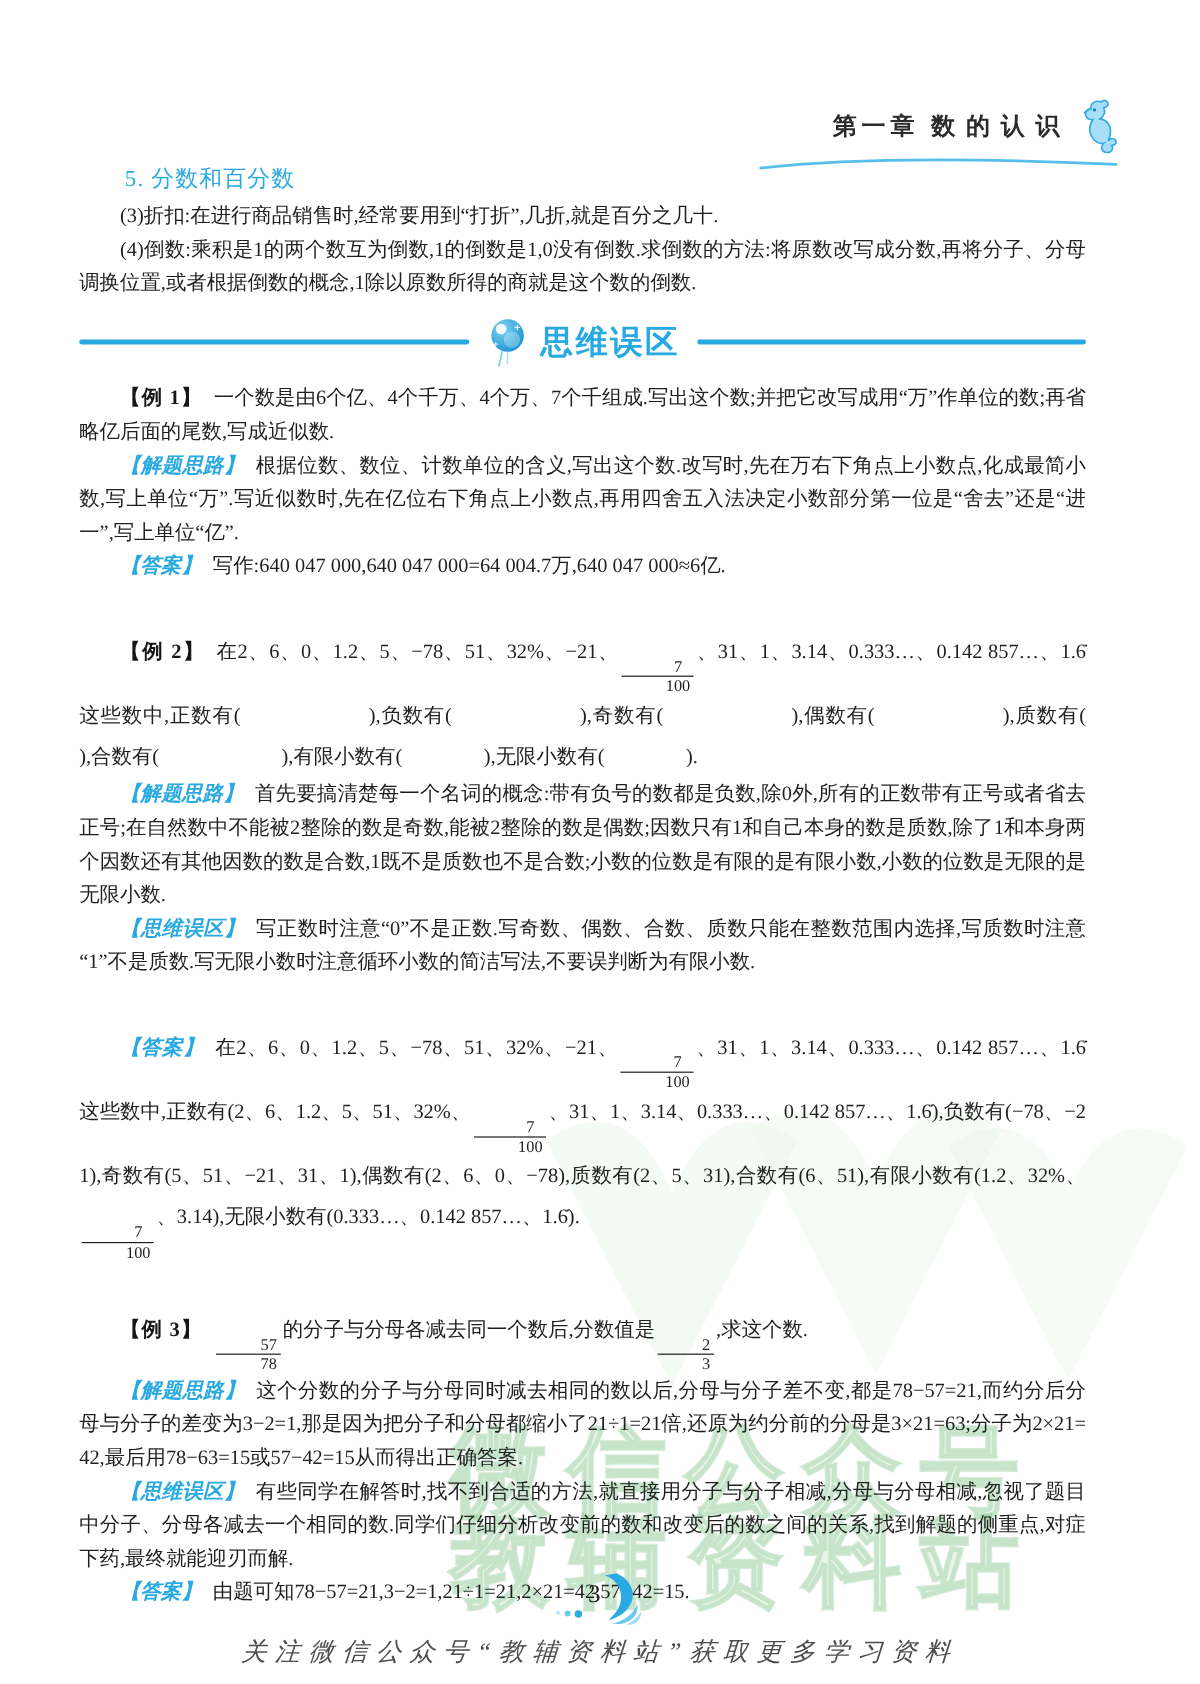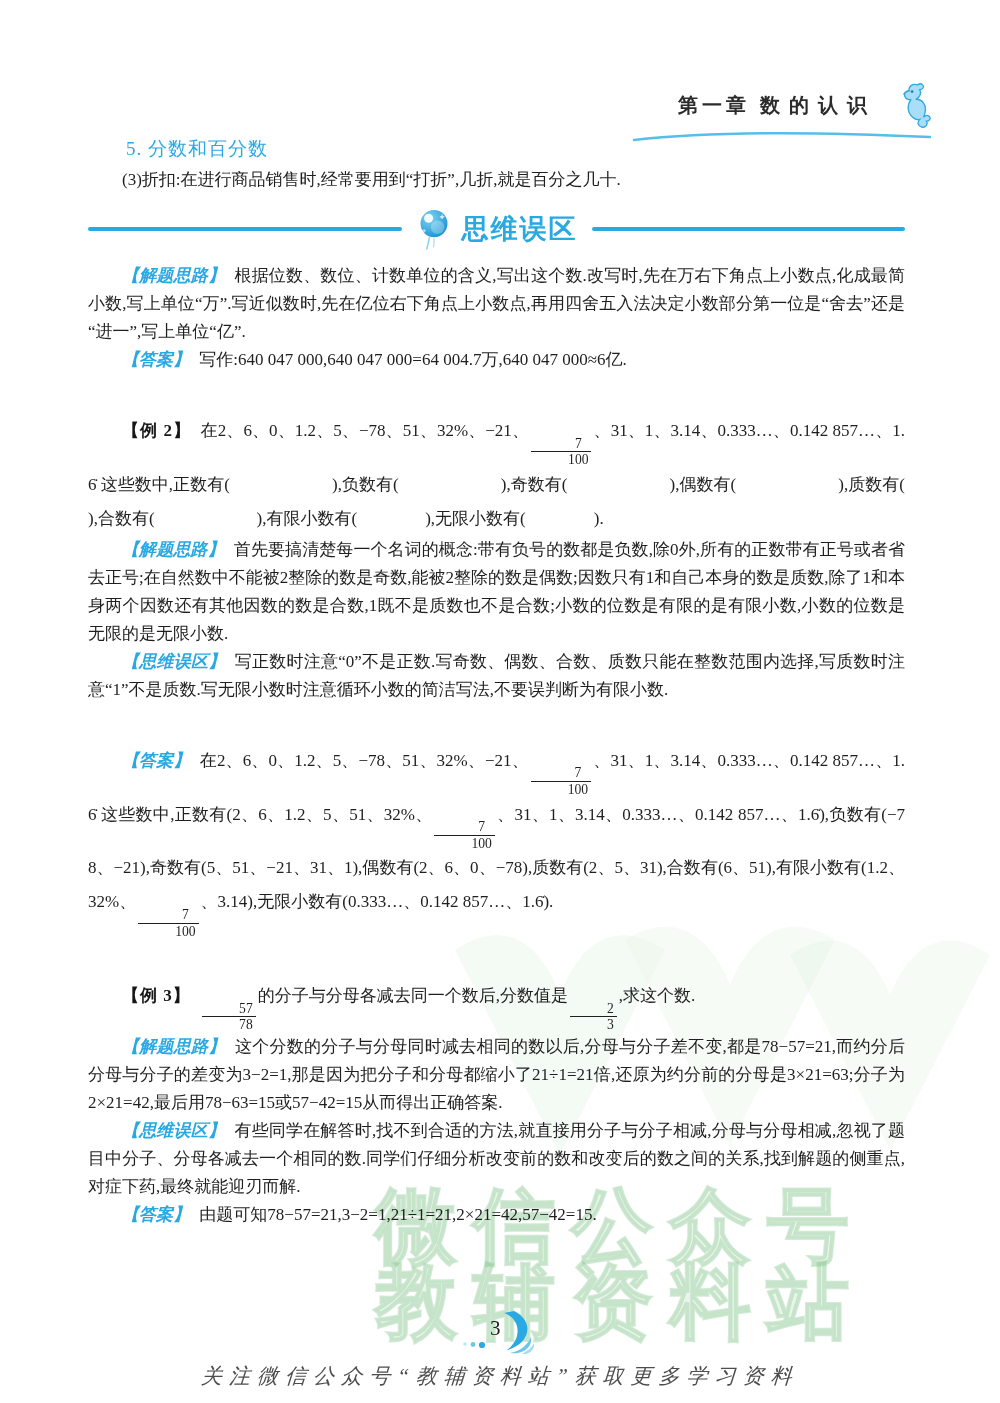--- a/index.html
+++ b/index.html
@@ -3,27 +3,27 @@
 <meta charset="utf-8">
 <style>
   html,body{margin:0;padding:0;background:#ffffff;}
   :root{--accent:#29a9e1;--ink:#1f1f1f;}
   .page{
     position:relative;width:1000px;height:1403px;margin:0 auto;background:#fff;
     overflow:hidden;font-family:"Liberation Serif","DejaVu Serif",serif;color:var(--ink);
   }
   
   .chapter-header{position:absolute;top:82px;right:68px;width:340px;z-index:2;}
-  .chapter-row{display:flex;justify-content:flex-end;align-items:center;gap:20px;}
+  .chapter-row{display:flex;justify-content:flex-end;align-items:center;gap:4px;}
   .chapter-text{font-family:"Liberation Sans","DejaVu Sans",sans-serif;font-weight:bold;
     font-size:20px;color:#2b2b2b;letter-spacing:4px;white-space:nowrap;}
   .chapter-text .spread{letter-spacing:9px;margin-left:10px;}
   .header-swoosh{display:block;margin-top:1px;margin-left:auto;}
   
-  .content{position:relative;z-index:1;padding:136px 95px 0 88px;font-size:17px;}
+  .content{position:relative;z-index:1;padding:136px 95px 0 66px;font-size:17px;}
   .section-title{margin:0 0 4px 0;font-size:19px;font-weight:normal;color:var(--accent);
     text-indent:2em;letter-spacing:1px;}
   .para{margin:0;text-indent:2em;text-align:justify;line-height:28px;word-break:break-all;}
   .para.tall{line-height:34px;margin-top:40px;}
   .ex-label{font-weight:bold;color:#161616;margin-right:.55em;letter-spacing:1px;}
   .sec-label{font-weight:bold;color:var(--accent);margin-right:.55em;font-style:italic;}
   .frac{display:inline-flex;flex-direction:column;text-align:center;vertical-align:-0.85em;
     font-size:0.8em;line-height:1.15;margin:0 2px;}
   .frac .num{border-bottom:1.2px solid currentColor;padding:0 3px;}
   .frac .den{padding:0 3px;}
@@ -80,20 +80,21 @@
       <path d="M2 11 C80 2 190 3 298 8" stroke="#45b6e8" stroke-width="2.4" fill="none" stroke-linecap="round" opacity="0.9"></path>
     </svg>
   </div>
 
   <main class="content">
     <h3 class="section-title">
       <span>5.</span>
       <span>分数和百分数</span>
     </h3>
     <p class="para">(3)折扣:在进行商品销售时,经常要用到“打折”,几折,就是百分之几十.</p>
+    <p class="para">(4)倒数:乘积是1的两个数互为倒数,1的倒数是1,0没有倒数.求倒数的方法:将原数改写成分数,再将分子、分母调换位置,或者根据倒数的概念,1除以原数所得的商就是这个数的倒数.</p>
 
     <div class="banner">
       <span class="bline"></span>
       <svg class="bicon" width="36" height="44" viewBox="0 0 40 46">
         <defs>
           <radialGradient id="bg" cx="35%" cy="30%" r="80%">
             <stop offset="0%" stop-color="#7fd4f4"></stop>
               <stop offset="100%" stop-color="#148fd0"></stop>
           </radialGradient>
         </defs>
@@ -103,20 +104,21 @@
         <path d="M29 7 l0 5 M26.5 9.5 l5 0" stroke="#ffffff" stroke-width="1.2" opacity="0.9"></path>
         <path d="M9 23 l0 4 M7 25 l4 0" stroke="#ffffff" stroke-width="1" opacity="0.85"></path>
         <path d="M15 32 C14 37 13 41 12 45" stroke="#7fd0f2" stroke-width="1.6" fill="none" stroke-linecap="round"></path>
         <path d="M20 33 C20 37 20 40 19.5 43" stroke="#a9e0f7" stroke-width="1.4" fill="none" stroke-linecap="round"></path>
       </svg>
       <span class="btitle">思维误区</span>
       <span class="bline"></span>
     </div>
 
     <div id="examples">
+        <p class="para problem"><span class="ex-label">【例 1】</span>一个数是由6个亿、4个千万、4个万、7个千组成.写出这个数;并把它改写成用“万”作单位的数;再省略亿后面的尾数,写成近似数.</p>
         <p class="para"><span class="sec-label">【解题思路】</span>根据位数、数位、计数单位的含义,写出这个数.改写时,先在万右下角点上小数点,化成最简小数,写上单位“万”.写近似数时,先在亿位右下角点上小数点,再用四舍五入法决定小数部分第一位是“舍去”还是“进一”,写上单位“亿”.</p>
         <p class="para"><span class="sec-label">【答案】</span>写作:640 047 000,640 047 000=64 004.7万,640 047 000≈6亿.</p>
         <p class="para problem tall"><span class="ex-label">【例 2】</span>在2、6、0、1.2、5、−78、51、32%、−21、<span class="frac">
             <span class="num">7</span>
             <span class="den">100</span>
           </span>、31、1、3.14、0.333…、0.142 857…、1.6̇ 这些数中,正数有(　　　　　　),负数有(　　　　　　),奇数有(　　　　　　),偶数有(　　　　　　),质数有(　　　　　),合数有(　　　　　　),有限小数有(　　　　),无限小数有(　　　　).</p>
         <p class="para"><span class="sec-label">【解题思路】</span>首先要搞清楚每一个名词的概念:带有负号的数都是负数,除0外,所有的正数带有正号或者省去正号;在自然数中不能被2整除的数是奇数,能被2整除的数是偶数;因数只有1和自己本身的数是质数,除了1和本身两个因数还有其他因数的数是合数,1既不是质数也不是合数;小数的位数是有限的是有限小数,小数的位数是无限的是无限小数.</p>
         <p class="para"><span class="sec-label">【思维误区】</span>写正数时注意“0”不是正数.写奇数、偶数、合数、质数只能在整数范围内选择,写质数时注意“1”不是质数.写无限小数时注意循环小数的简洁写法,不要误判断为有限小数.</p>
         <p class="para tall"><span class="sec-label">【答案】</span>在2、6、0、1.2、5、−78、51、32%、−21、<span class="frac">
             <span class="num">7</span>

